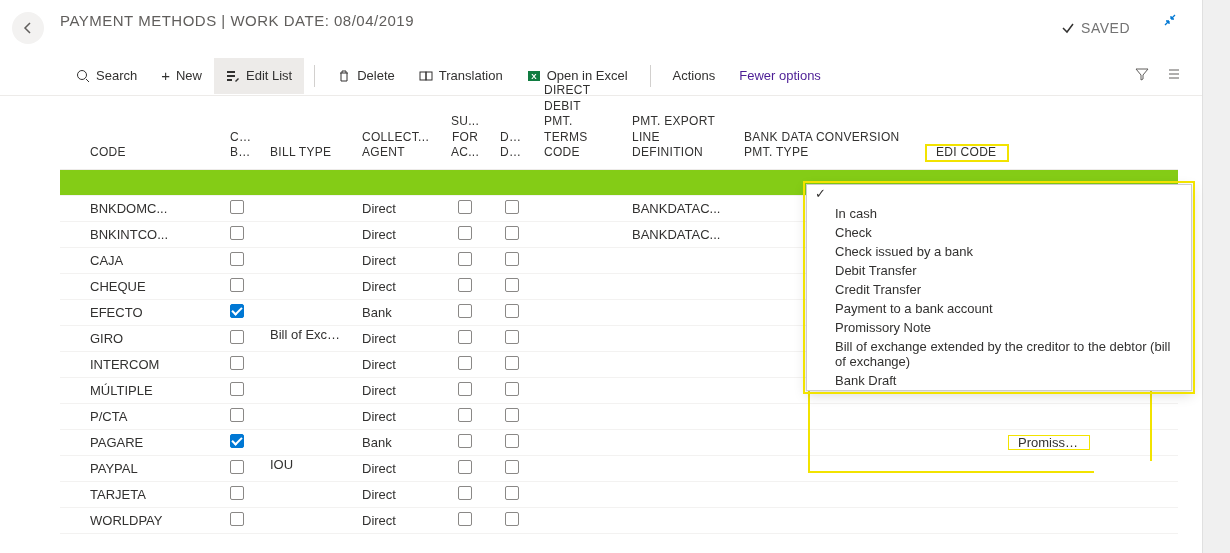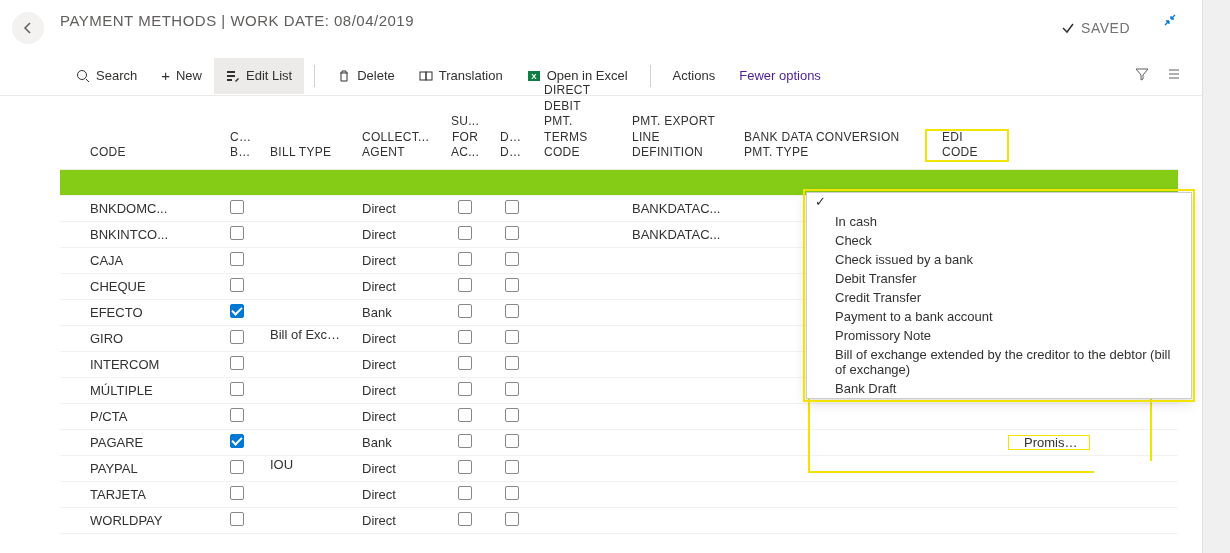--- a/index.html
+++ b/index.html
@@ -127,21 +127,21 @@
   .c-opts  { width: 20px; padding:0; display:flex; justify-content:center; }
   .c-crbil { width: 40px; text-align:left; }
   .c-bill  { width: 92px; margin-top: 43px; }
   .c-coll  { width: 88px; }
   .c-sufor { width: 50px; text-align:center; }
   .c-dirde { width: 44px; text-align:center; }
   .c-ddpt  { width: 88px; }
   .c-pmtex { width: 112px; }
   .c-bdc   { width: 192px; }
   .c-sii   { width: 82px; }
-  .c-edi   { width: 82px; padding-left: 16px; }
+  .c-edi   { width: 82px; }
   .th.c-edi { outline: 2px solid #f2e300; outline-offset: -1px; }
   .td input.code-input {
     width: 100%;
     border: 1px solid #323130;
     background: #fff;
     font: inherit;
     padding: 1px 4px;
     height: 20px;
   }
   .chk {
@@ -166,21 +166,21 @@
     transform: rotate(45deg);
   }
   .vdots {
     color: #605e5c;
     font-size: 14px;
     cursor: pointer;
   }
   
   .dropdown {
     position: absolute;
-    top: 192px;
+    top: 184px;
     left: 806px;
     width: 386px;
     background: #fff;
     border: 1px solid #ccc;
     box-shadow: 0 4px 12px rgba(0,0,0,0.15);
     outline: 2px solid #f2e300;
     outline-offset: 1px;
     z-index: 10;
   }
   .dropdown .opt {

